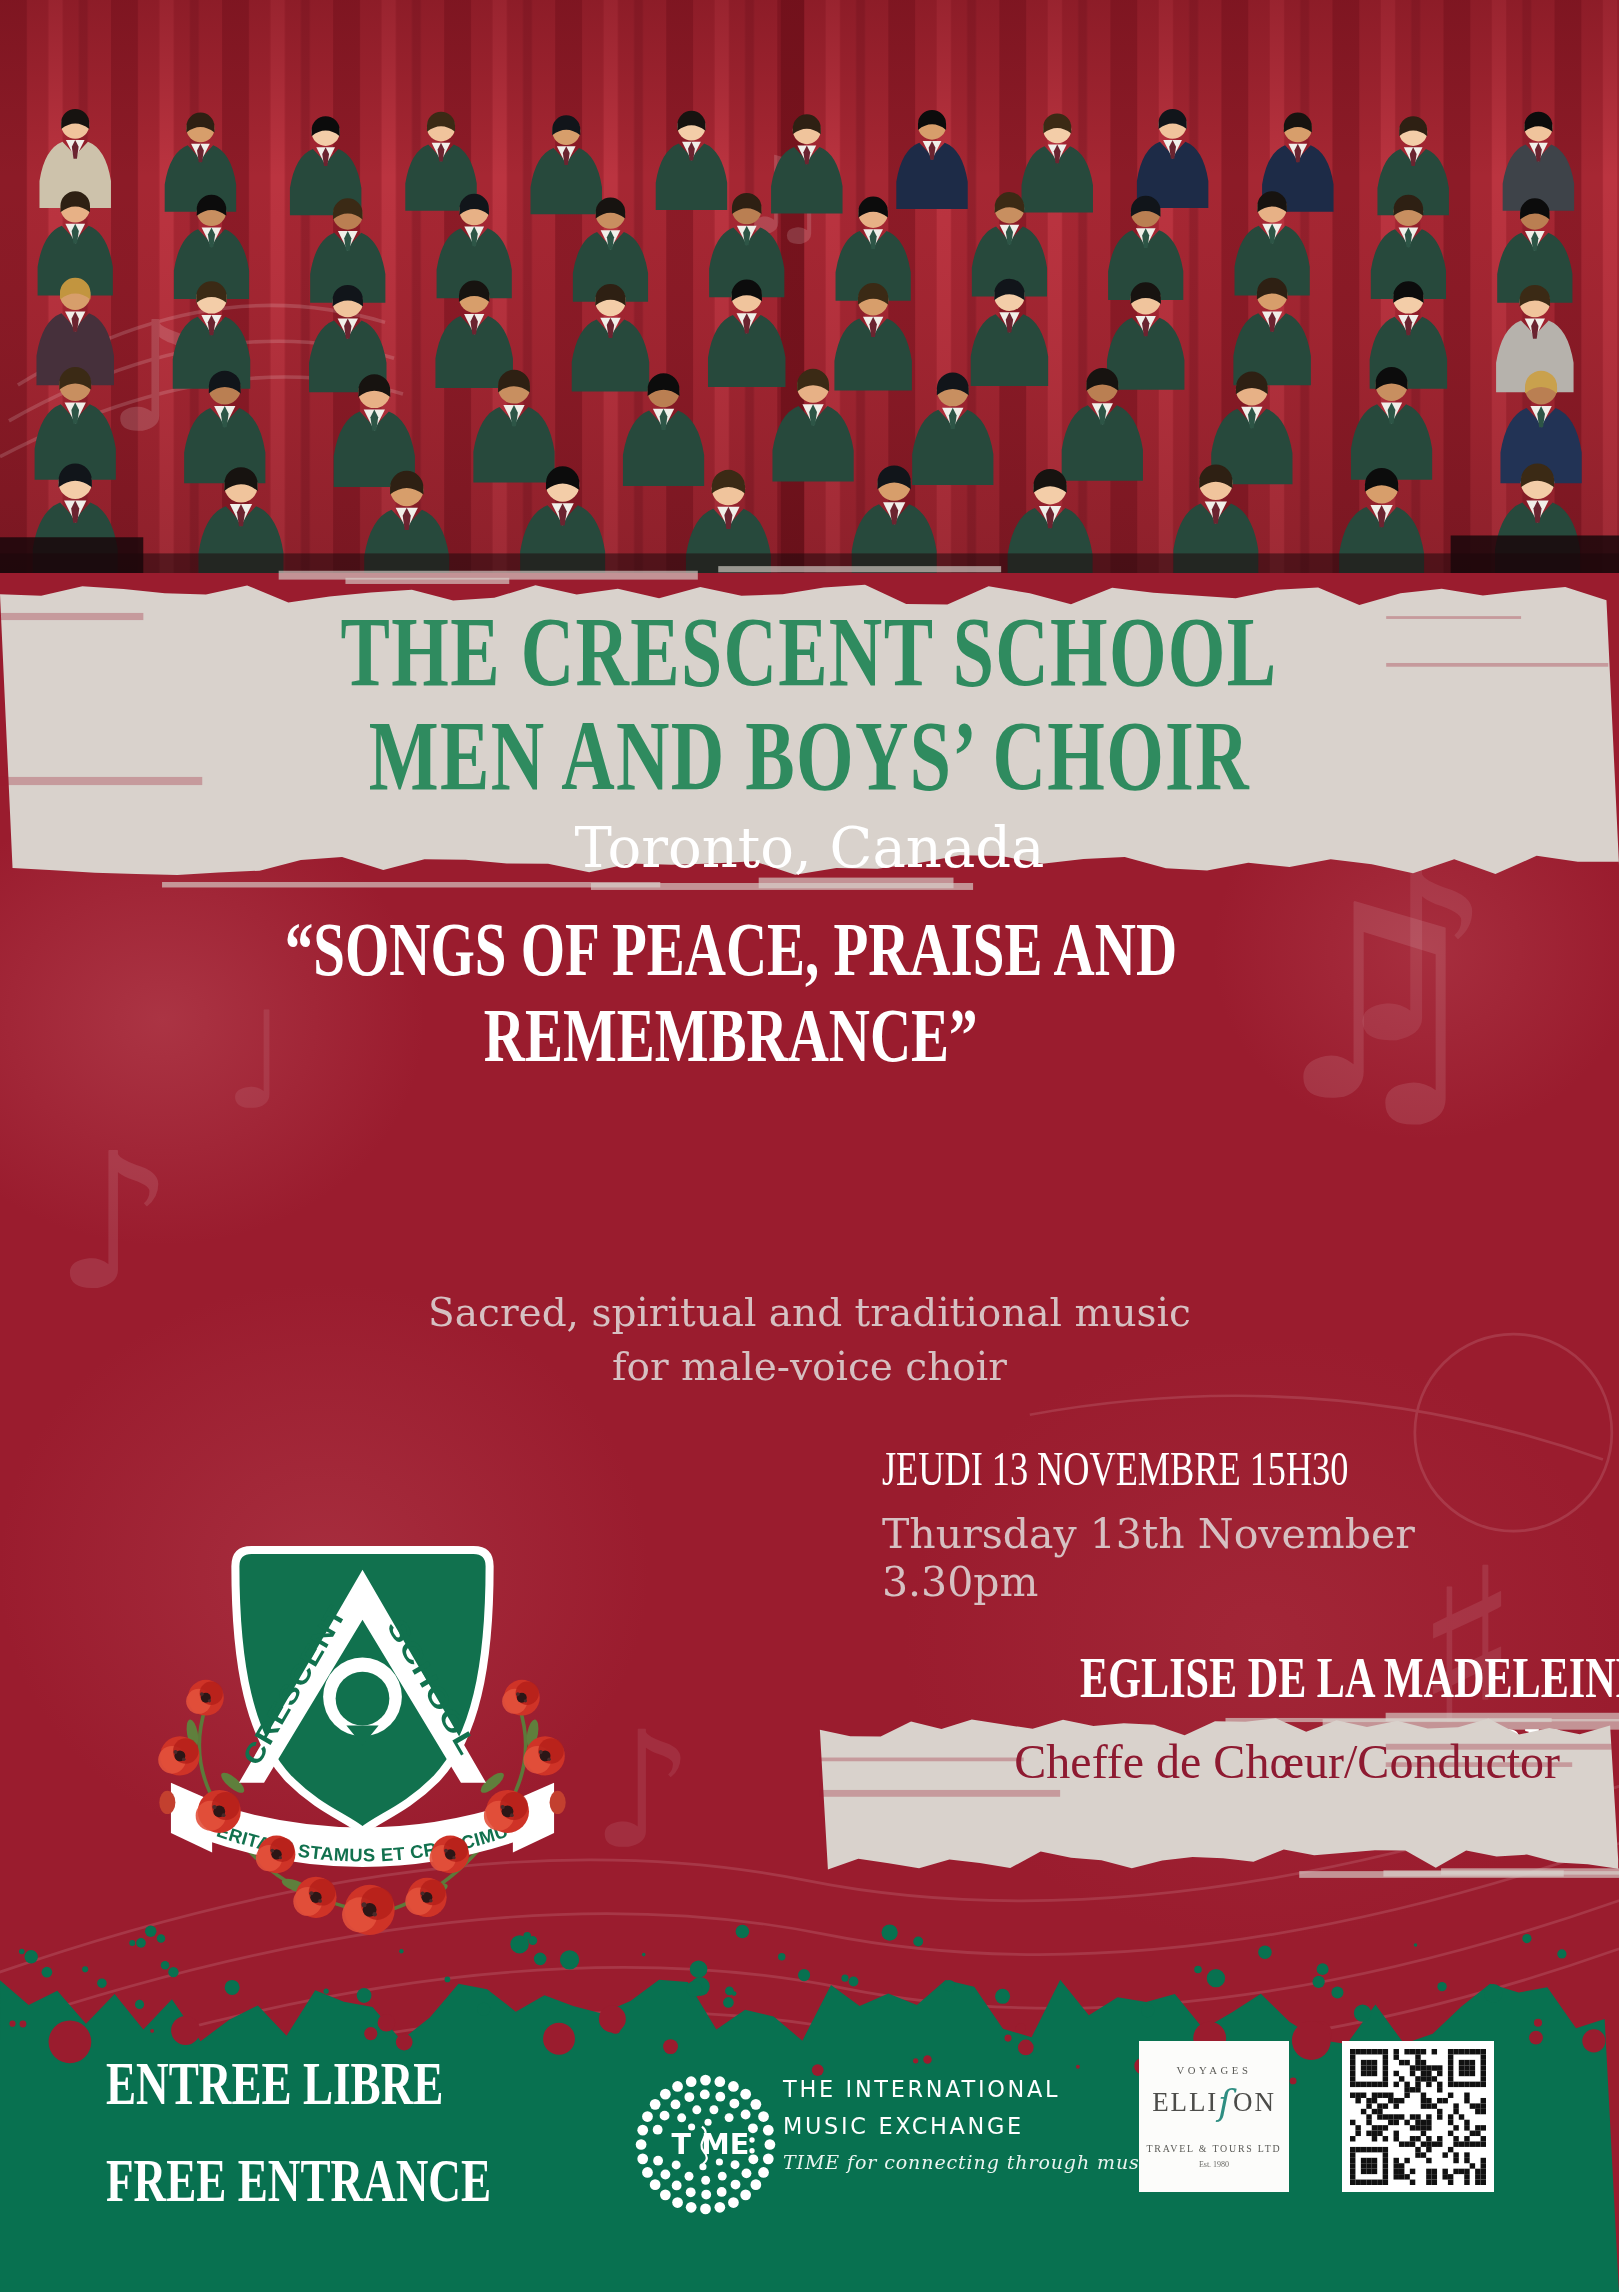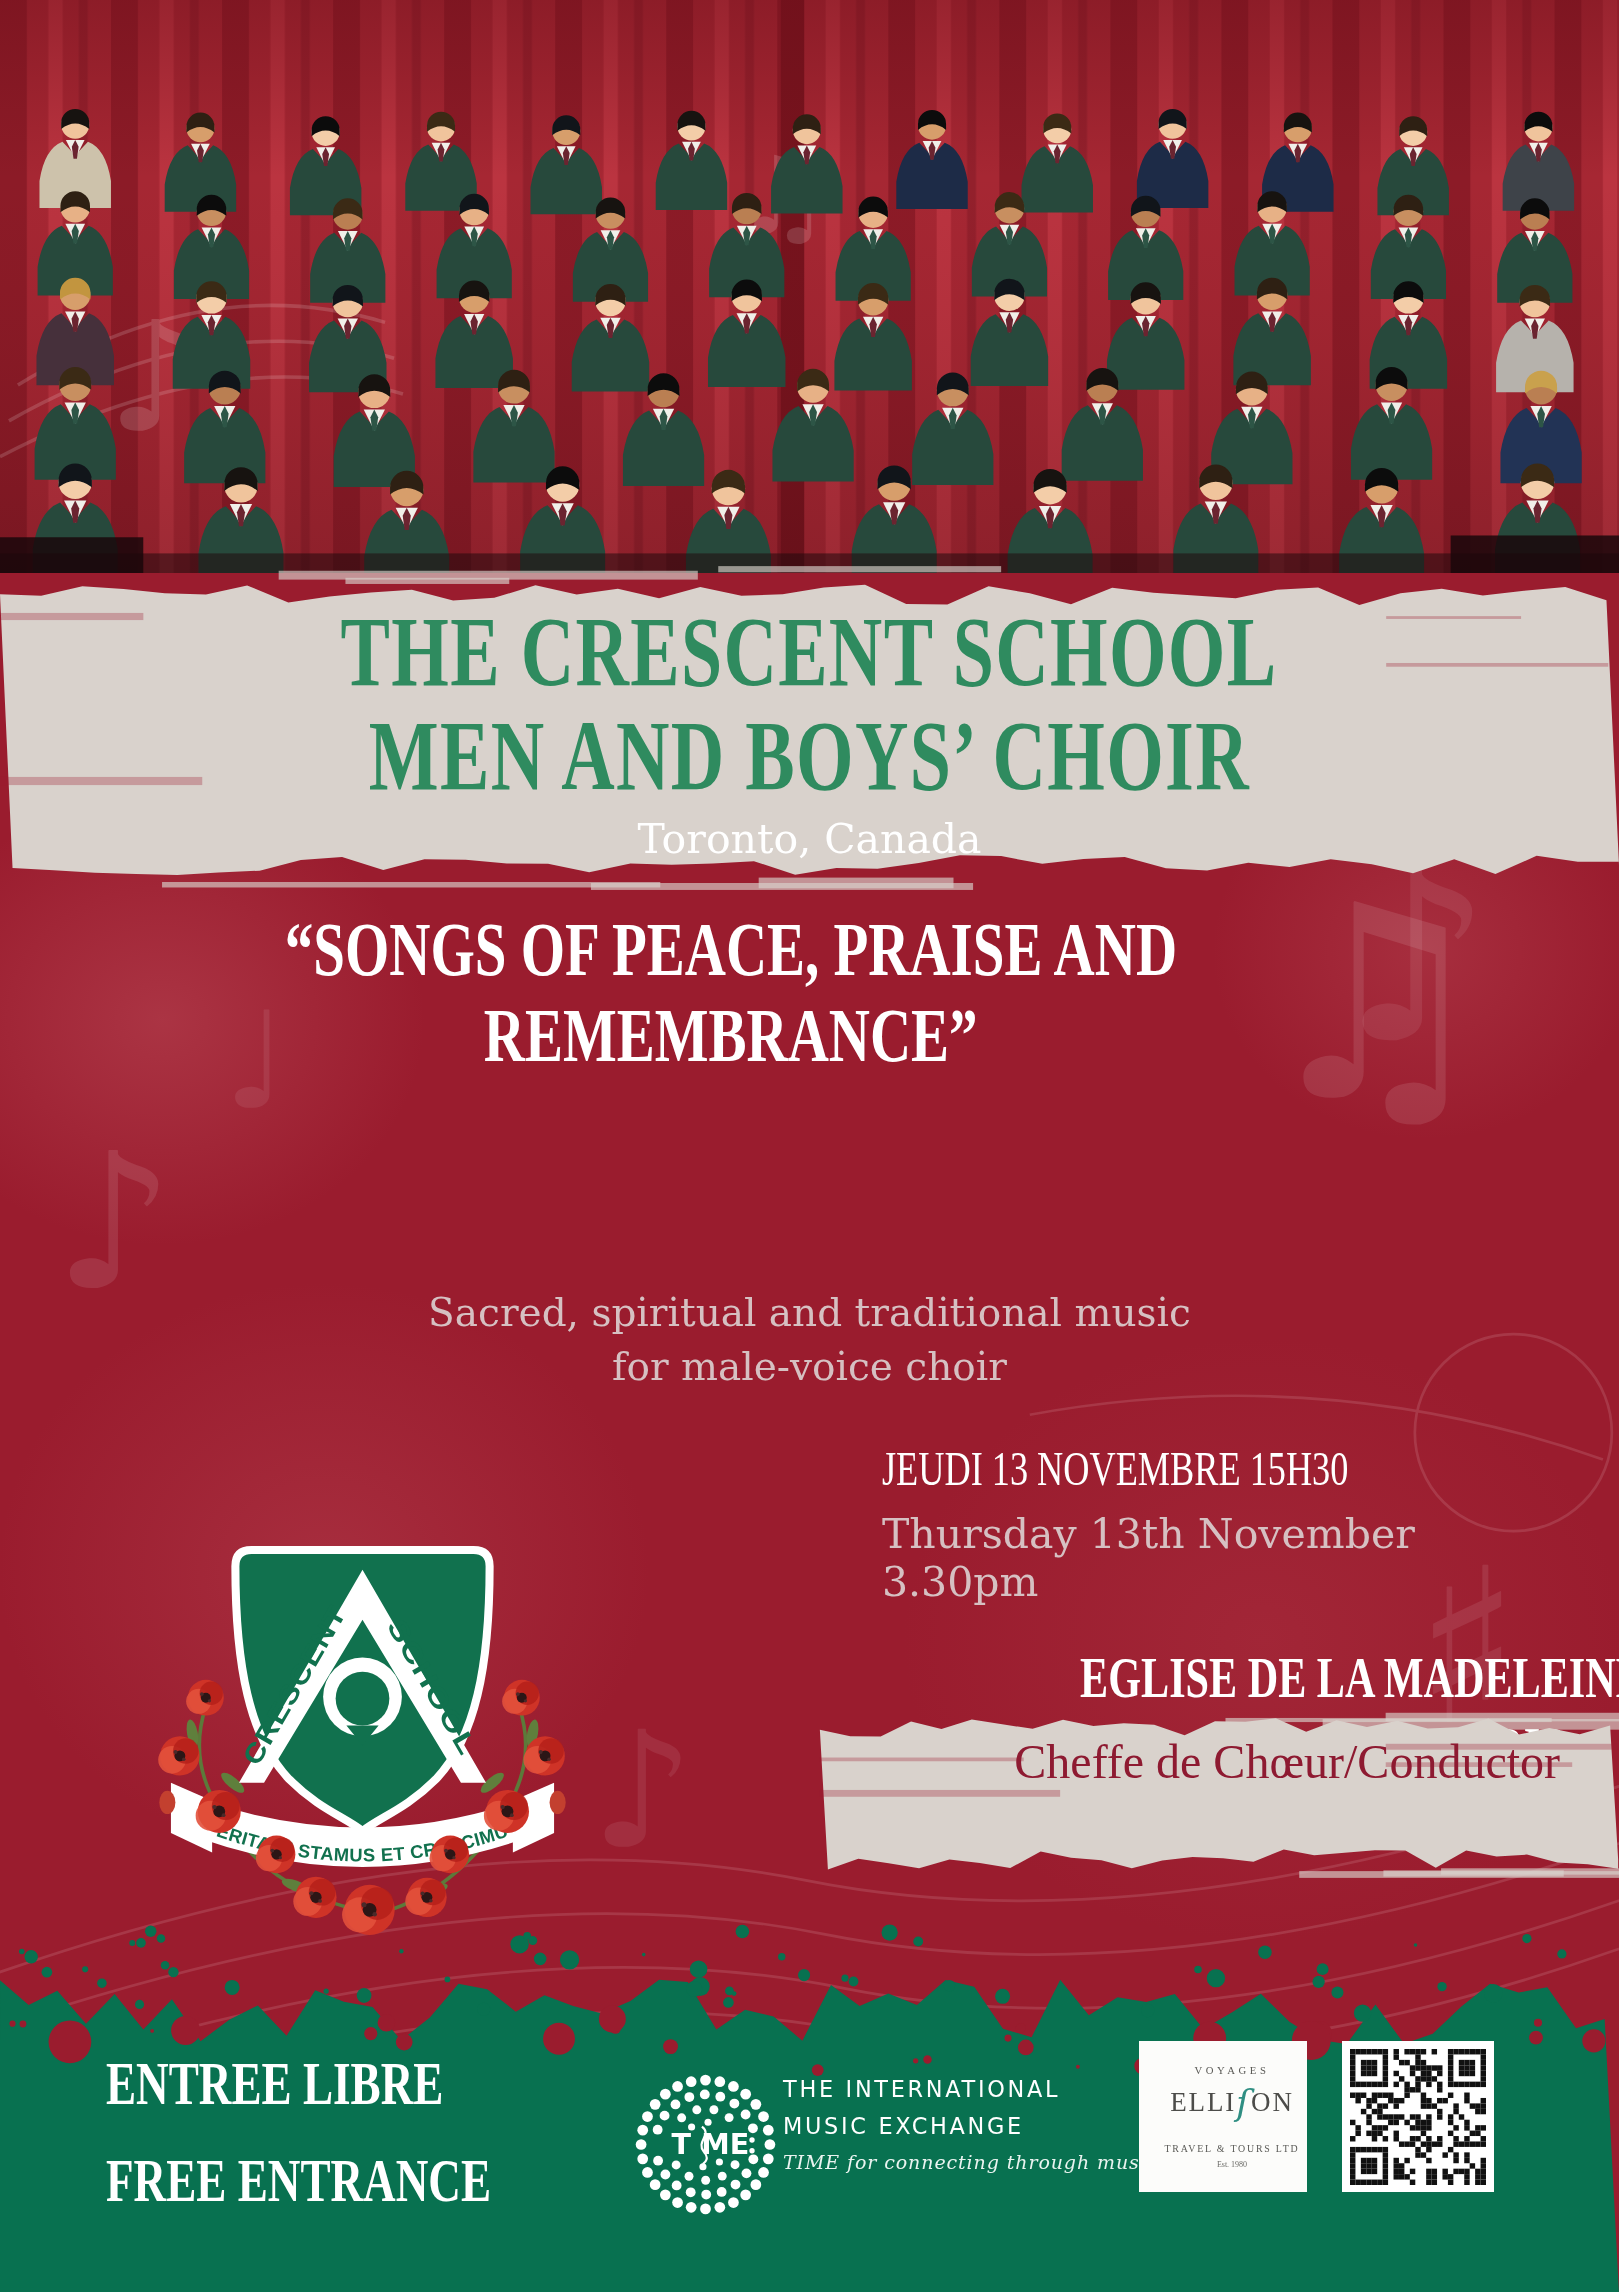--- a/index.html
+++ b/index.html
@@ -20,21 +20,21 @@
     radial-gradient(466px 412px at 20% 58%, rgba(188,74,88,.38), transparent 70%),
     radial-gradient(304px 269px at 88% 22%, rgba(196,88,100,.30), transparent 70%),
     radial-gradient(502px 421px at 78% 62%, rgba(182,64,78,.28), transparent 72%),
     #9a1c2e;}
   .note{position:absolute;color:#ffffff;font-family:"DejaVu Sans",sans-serif;line-height:1;}
 
   
   .title-band{left:0;top:562px;width:1619px;height:330px;}
   .band-content{position:absolute;left:0;top:0;width:100%;text-align:center;padding-top:38px;}
   .title-line{font-size:100px;line-height:1.04;font-weight:bold;color:#2f8b5f;letter-spacing:1.8px;}
-  .location{font-size:41px;color:#ffffff;margin-top:7.2px;font-family:"DejaVu Serif",serif;}
+  .location{font-size:56px;color:#ffffff;margin-top:7.2px;font-family:"DejaVu Serif",serif;}
 
   .quote{left:0;top:906px;width:1462px;text-align:center;color:#fff;
          font-size:77px;font-weight:bold;line-height:1.12;}
   .french{left:0;top:1130px;width:1619px;text-align:center;color:#fff;
           font-size:57px;font-weight:bold;line-height:1.16;}
   .english{left:0;top:1286px;width:1619px;text-align:center;color:#d6c0c2;
            font-size:39px;line-height:1.38;font-family:"DejaVu Serif",serif;}
 
   .event{left:882px;top:1440px;width:682px;color:#fff;}
   .date-fr{font-size:49px;font-weight:normal;}
@@ -53,21 +53,21 @@
   .entree{left:106px;top:2049px;color:#fff;font-weight:bold;}
   .entree .l1{font-size:61px;}
   .entree .l2{font-size:61px;margin-top:27px;}
 
   .time-text{left:783px;top:2076px;color:#fff;font-family:"DejaVu Sans",sans-serif;}
   .time-l{font-size:22.4px;letter-spacing:2.7px;}
   .time-l + .time-l{margin-top:10.7px;}
   .time-tag{font-size:19px;margin-top:12.5px;font-style:italic;font-family:"DejaVu Serif",serif;color:#eaf4f0;letter-spacing:0.9px;}
 
   .ellison{left:1139px;top:2041px;width:150px;height:151px;background:#fcfcfa;
-           display:flex;flex-direction:column;align-items:center;justify-content:center;text-align:center;padding-left:18px;}
+           display:flex;flex-direction:column;align-items:center;justify-content:center;text-align:center;}
   .ell-voyages{font-size:10.7px;letter-spacing:3.6px;color:#5a5a56;font-family:"Liberation Serif",serif;}
   .ell-name{font-size:27px;color:#4c4c49;margin-top:1.8px;letter-spacing:1.8px;font-family:"Liberation Serif",serif;}
   .ell-swash{color:#2f8e82;font-style:italic;font-size:36px;font-family:"DejaVu Serif",serif;position:relative;top:4.5px;}
   .ell-line{font-size:9.9px;letter-spacing:1.8px;color:#5a5a56;margin-top:24px;font-family:"Liberation Serif",serif;}
   .ell-est{font-size:8px;color:#6a6a66;margin-top:6.3px;font-family:"Liberation Serif",serif;}
 
   .qr-box{left:1342px;top:2041px;width:152px;height:151px;background:#fff;}
   .qr-box svg{position:absolute;left:8px;top:8px;}
 </style>
 </head>

